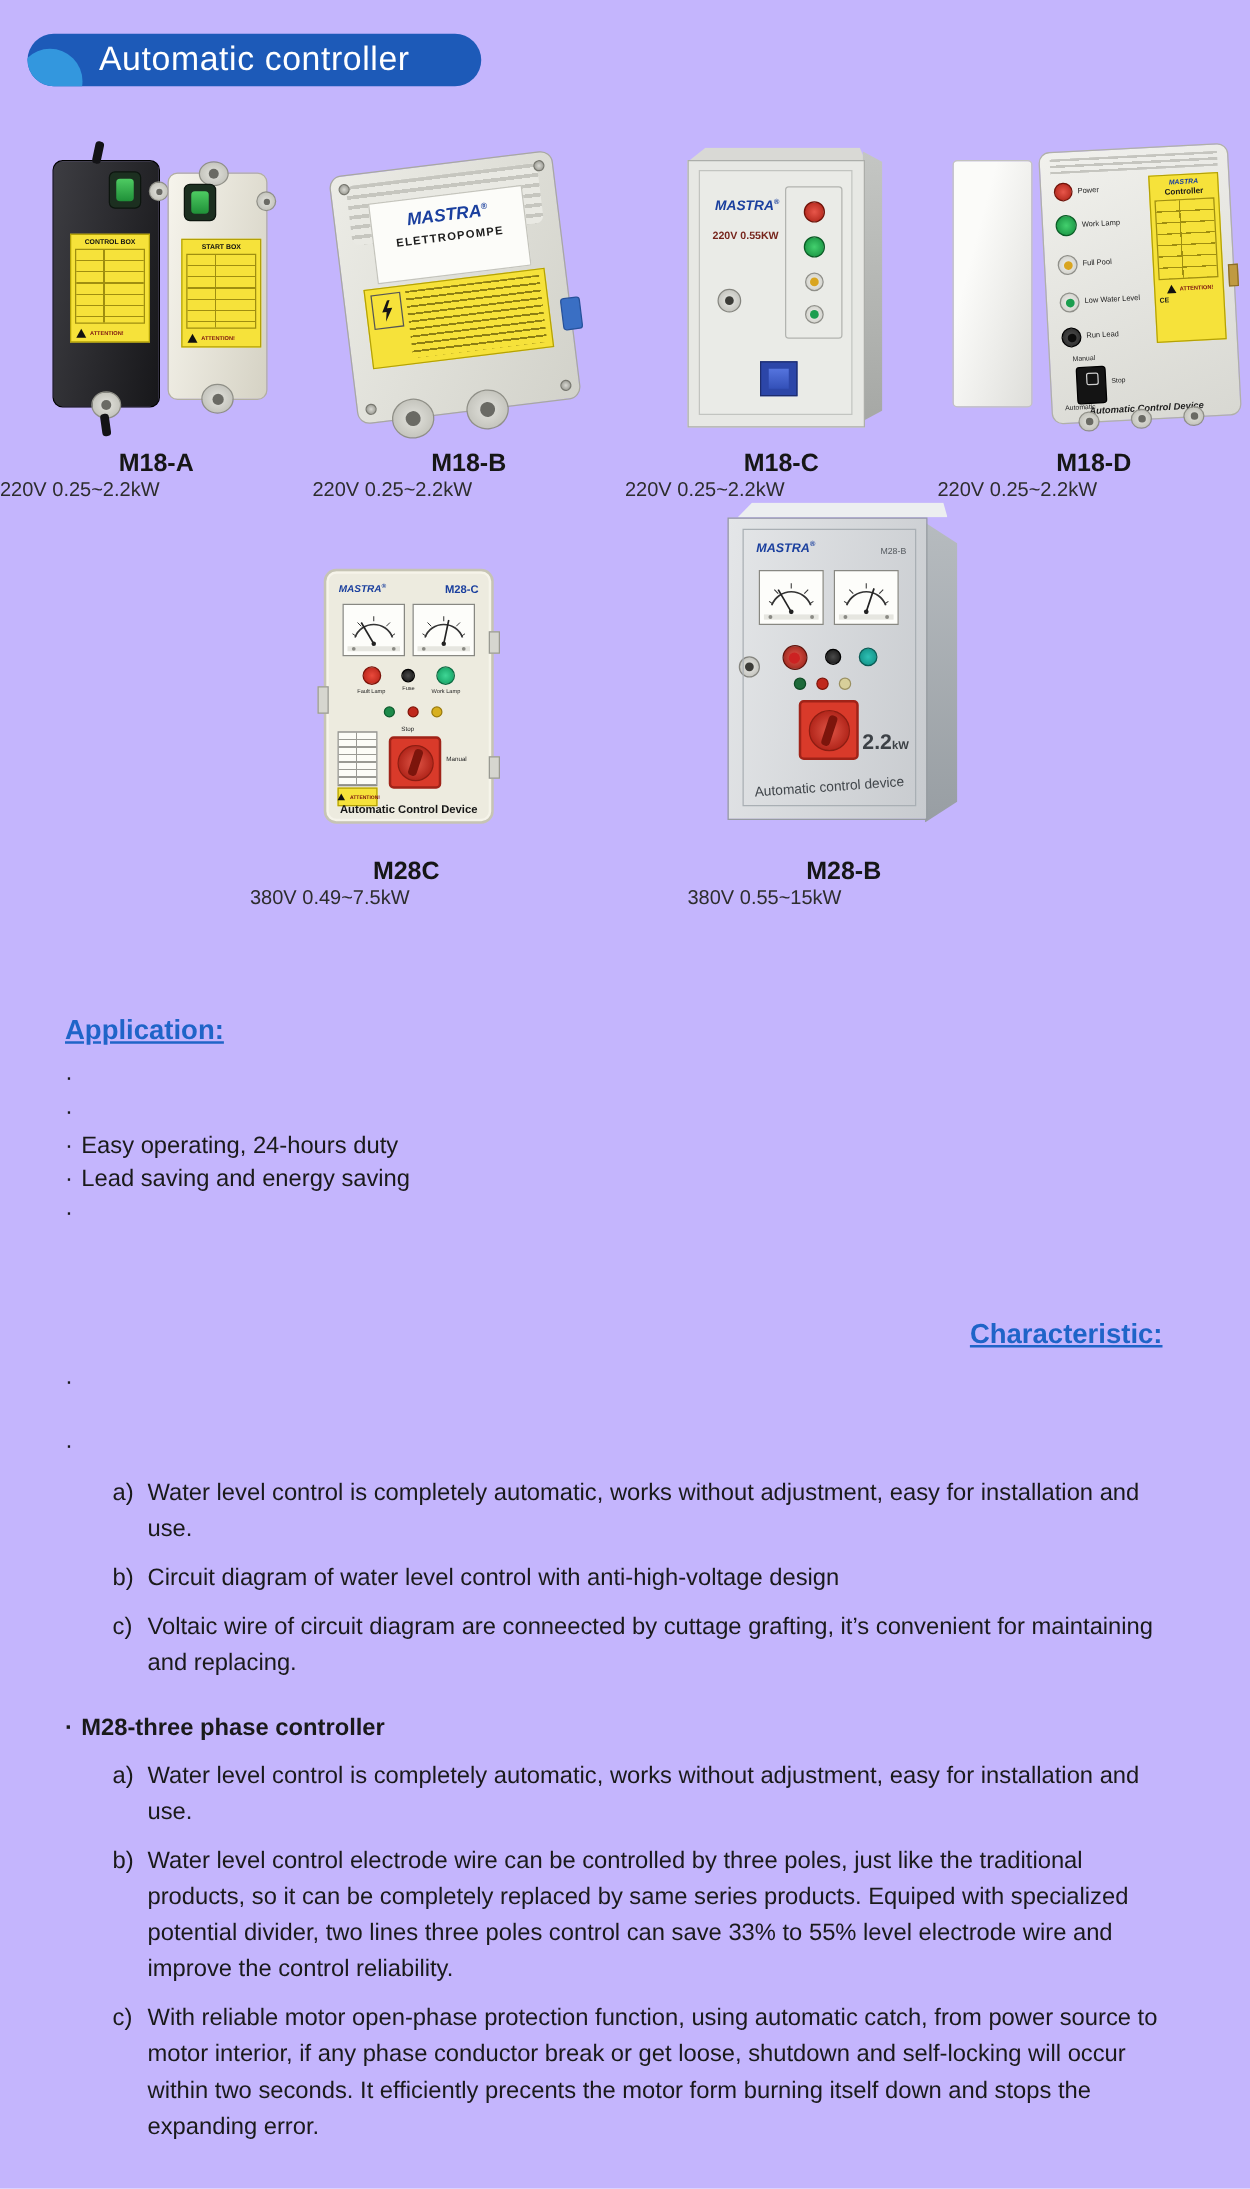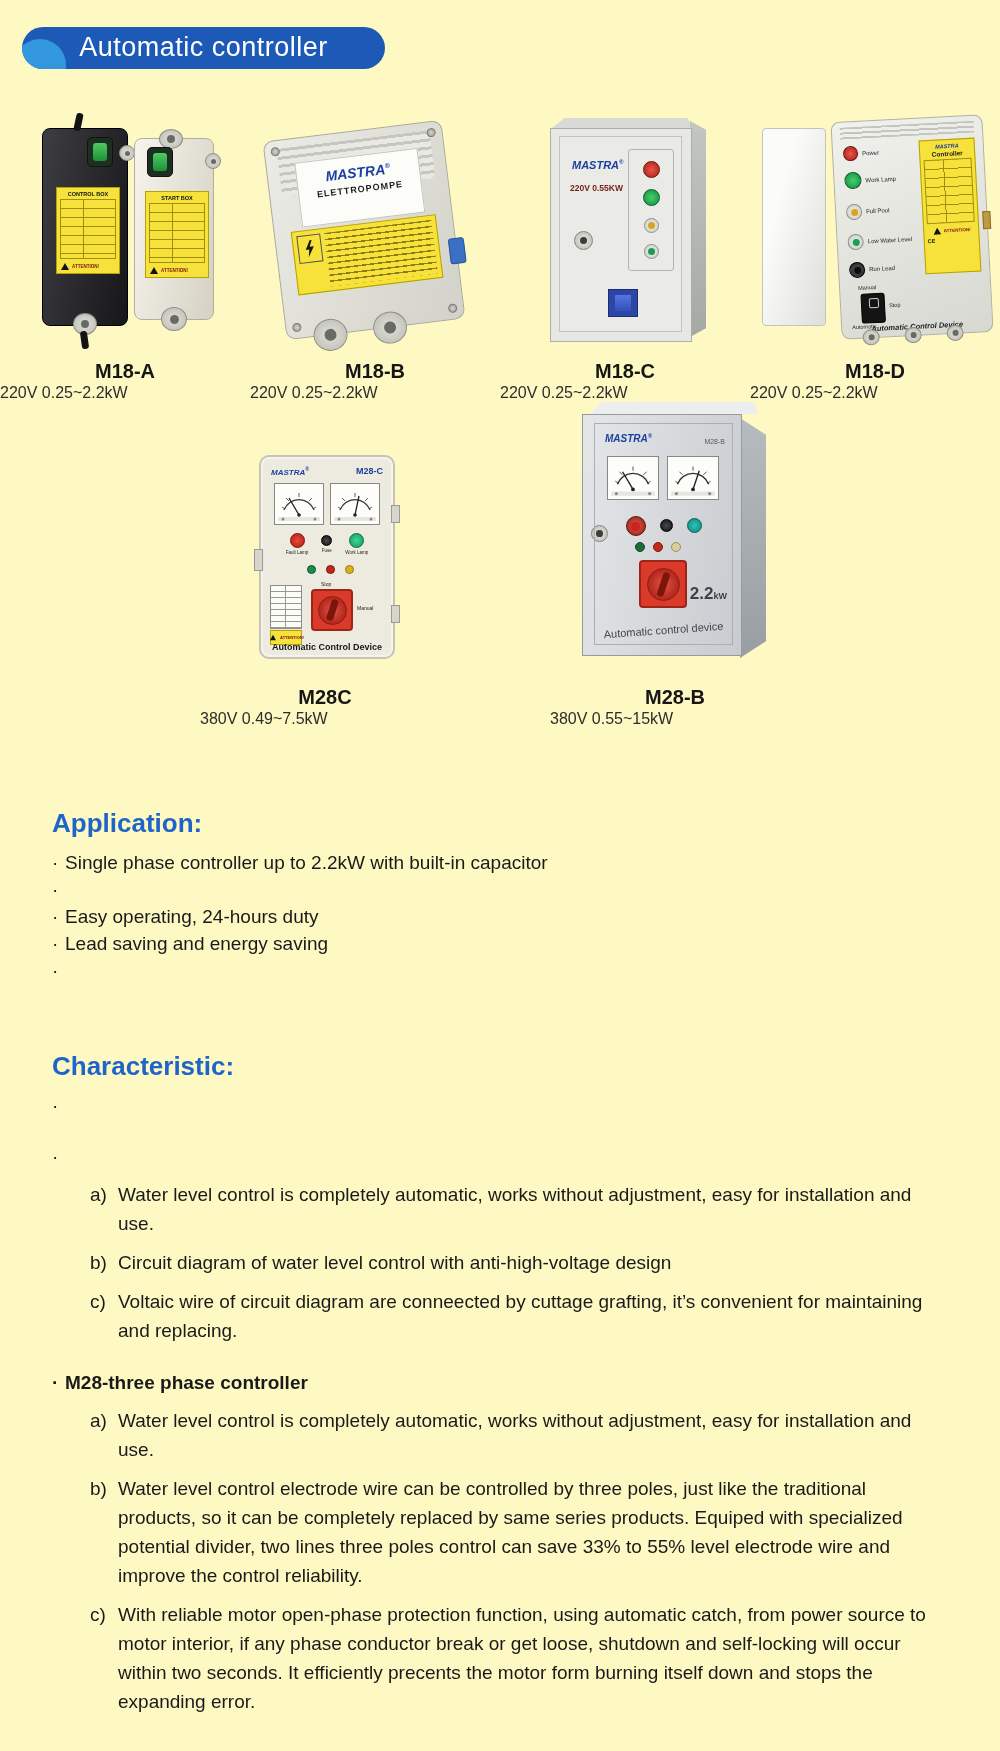--- a/index.html
+++ b/index.html
@@ -1,16 +1,16 @@
 <!DOCTYPE html>
 <html><head>
 <meta charset="utf-8">
 <style>
   html,body { margin:0; padding:0; background:#fff; }
-  .page { position:relative; width:1000px; height:1751px; background:#fef9c3; overflow:hidden;
+  .page { position:relative; width:1000px; height:1751px; background:#c4b5fd; overflow:hidden;
           font-family:"Liberation Sans", sans-serif; color:#1a1a1a; }
 
   
   .title-pill { position:absolute; left:22px; top:27px; width:363px; height:42px;
     background:#1d5ab8; border-radius:22px; overflow:hidden; }
   .pill-accent { position:absolute; left:-8px; bottom:-22px; width:52px; height:52px;
     border-radius:50%; background:#3397de; }
   .pill-text { position:absolute; left:0; right:0; top:5px; text-align:center;
     color:#fff; font-size:27px; letter-spacing:.5px; }
 
@@ -161,22 +161,22 @@
   .b-meters { position:absolute; left:12px; top:32px; width:112px; display:flex; justify-content:space-between; }
   .b-meters .meter { width:50px; height:42px; }
   .b-kh { left:8px; top:110px; width:15px; height:15px; }
   .b-power { position:absolute; right:5px; top:160px; color:#3c4146; font-weight:bold; }
   .b-power .big { font-size:17px; } .b-power .small { font-size:9px;margin-top:32px; }
   .b-foot { position:absolute; left:0; right:0; bottom:8px; text-align:center; font-size:11px; color:#41464b;
     transform:rotate(-4deg); white-space:nowrap; }
 
   
   .text-col { position:absolute; left:52px; top:806px; width:878px; }
-  .h-blue { font-size:26px; font-weight:bold; color:#1f64c8; line-height:35px; margin:0 0 8px 0; }
-  .h-blue.second { margin-top:65px; }
+  .h-blue { font-size:22px; font-weight:bold; color:#1f64c8; line-height:35px; margin:0 0 8px 0;text-decoration:underline; }
+  .h-blue.second { margin-top:65px;text-align:right; }
   .b-line { display:flex; font-size:19px; line-height:27px; color:#1a1a1a; }
   .b-line .dot { width:13px; flex:none; }
   .c-intro { margin-top:0; }
   .grp-title { display:flex; font-size:19px; line-height:27px; margin-top:24px; }
   .grp-title.bold span { font-weight:bold; }
   .grp-title .dot { width:13px; flex:none; }
   .c-item { display:flex; font-size:19px; line-height:29px; padding-left:38px; margin-top:10px; }
   .c-item .ip { width:28px; flex:none; }
   .c-item .it { flex:1; }
 </style>
@@ -525,21 +525,20 @@
     <div class="pname">M28-B</div>
     <div class="pspec">380V 0.55~15kW</div>
   </div>
 
   <div class="text-col">
 
     <h2 class="h-blue">Application:</h2>
 
     <div class="b-line">
       <span class="dot">·</span>
-      <span>Single phase controller up to 2.2kW with built-in capacitor</span>
     </div>
     <div class="b-line">
       <span class="dot">·</span>
     </div>
     <div class="b-line">
       <span class="dot">·</span>
       <span>Easy operating, 24-hours duty</span>
     </div>
     <div class="b-line">
       <span class="dot">·</span>

